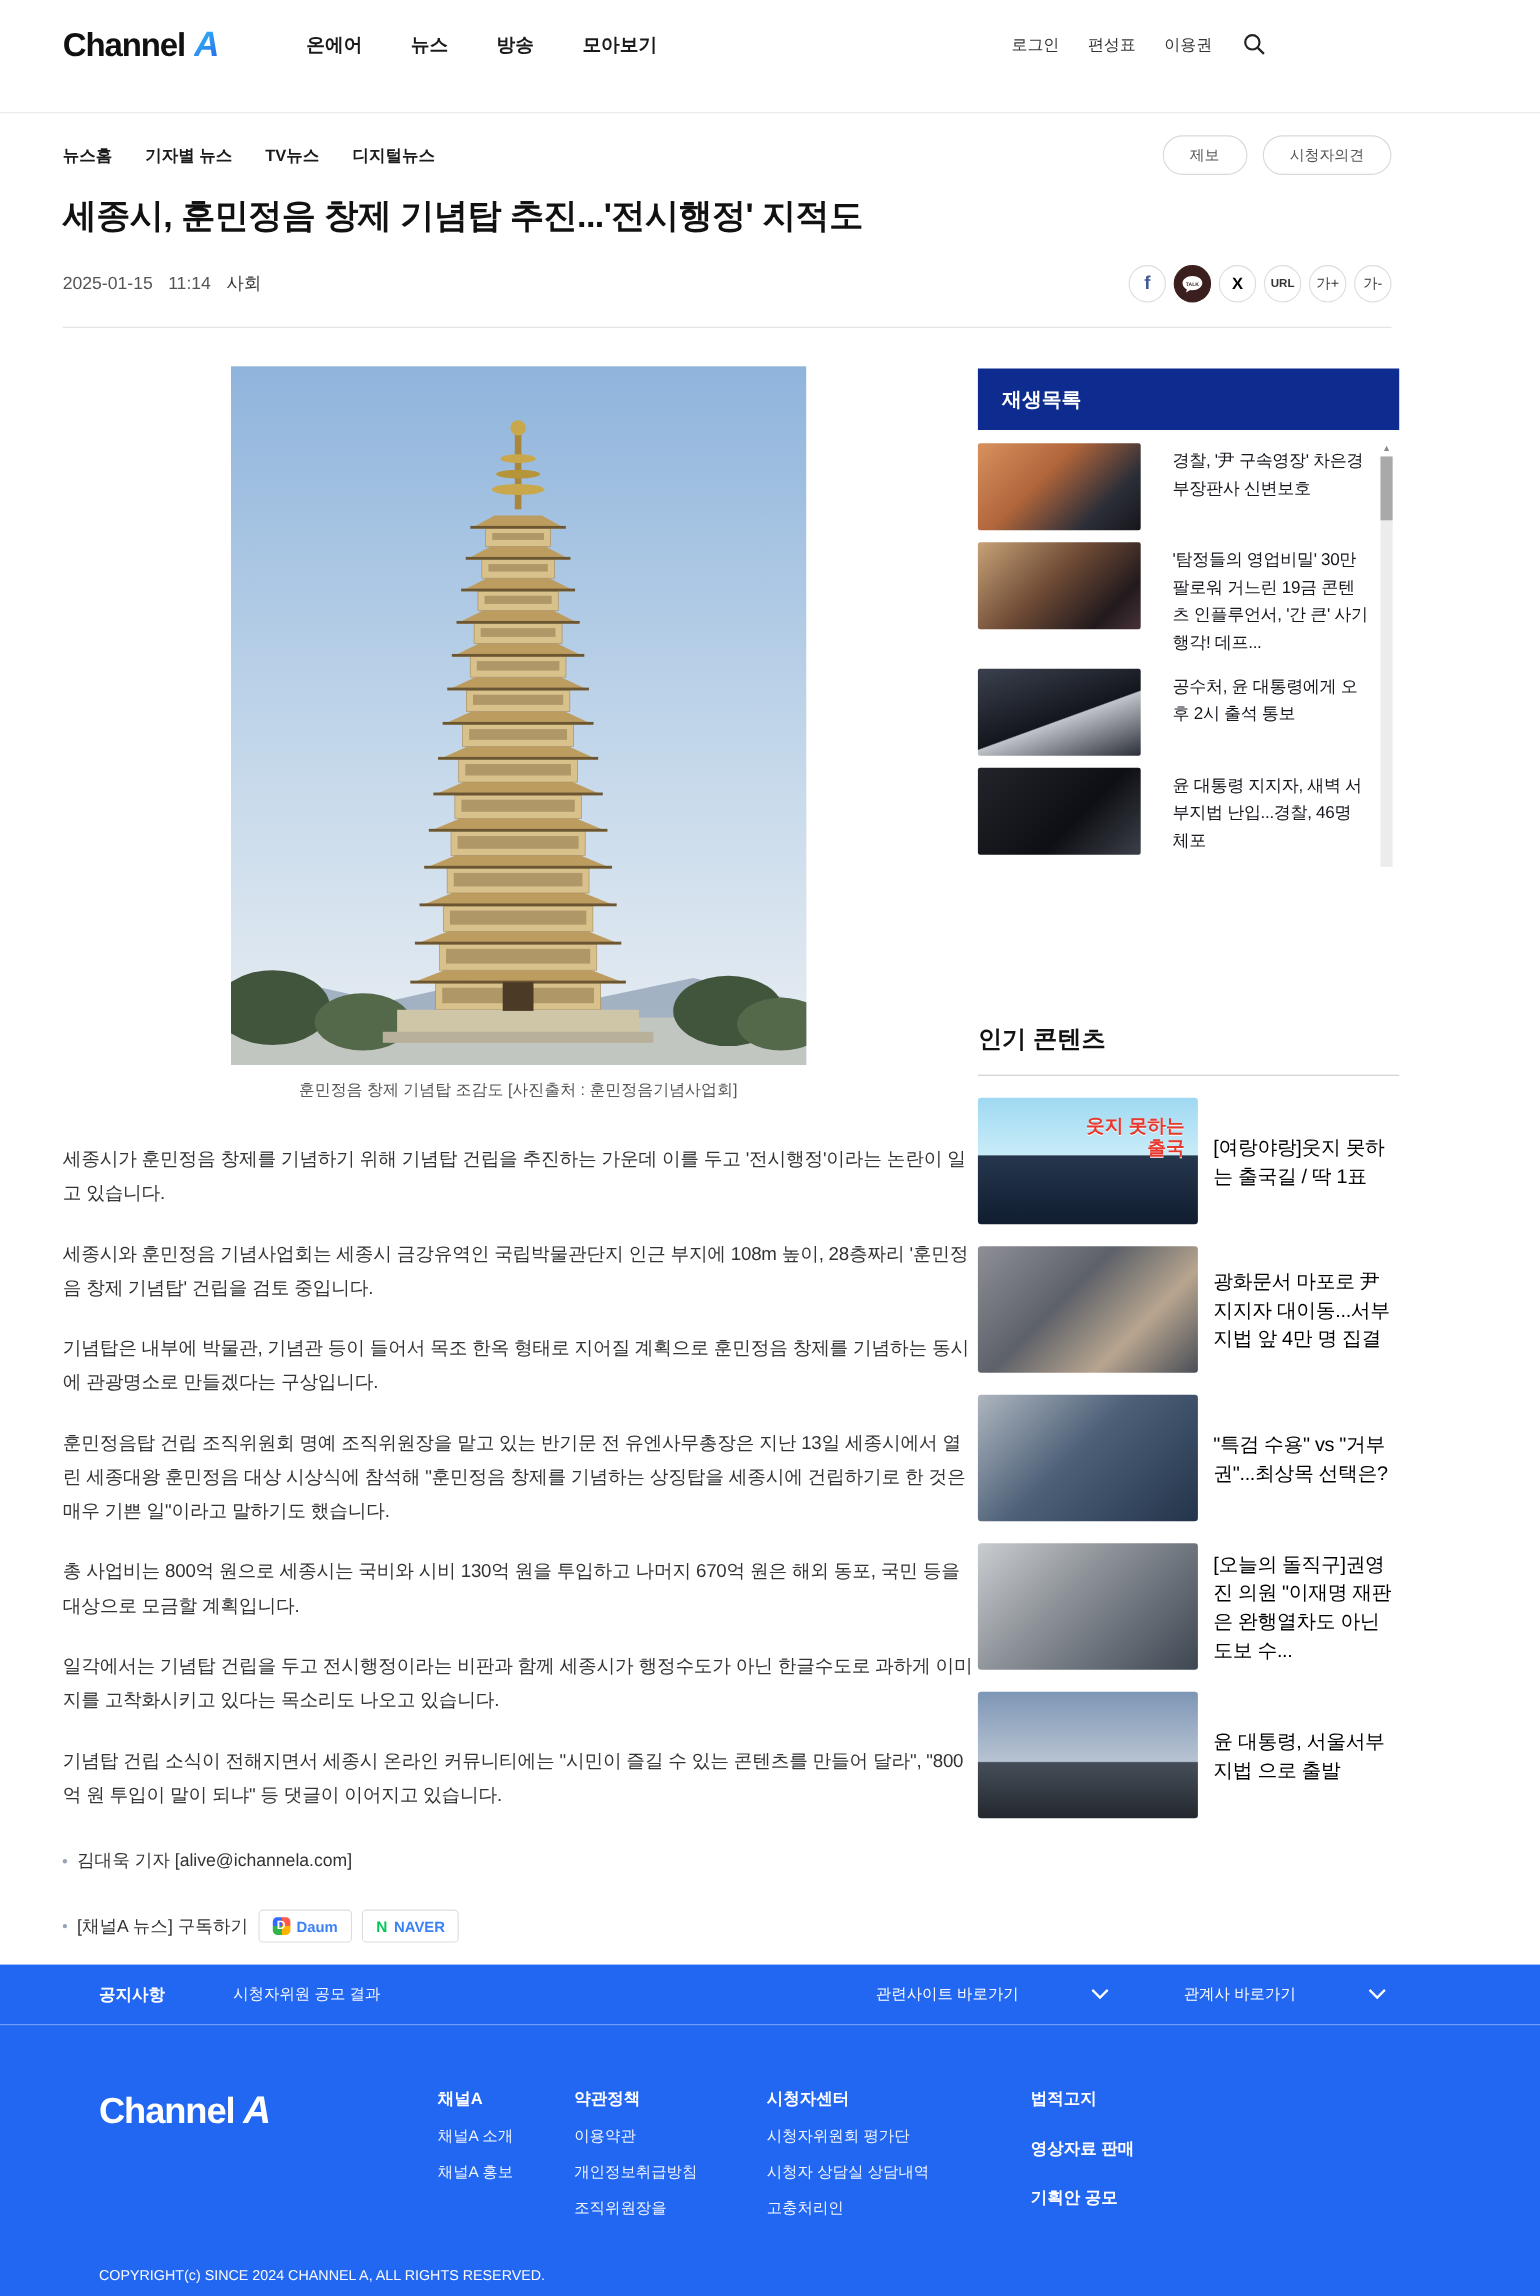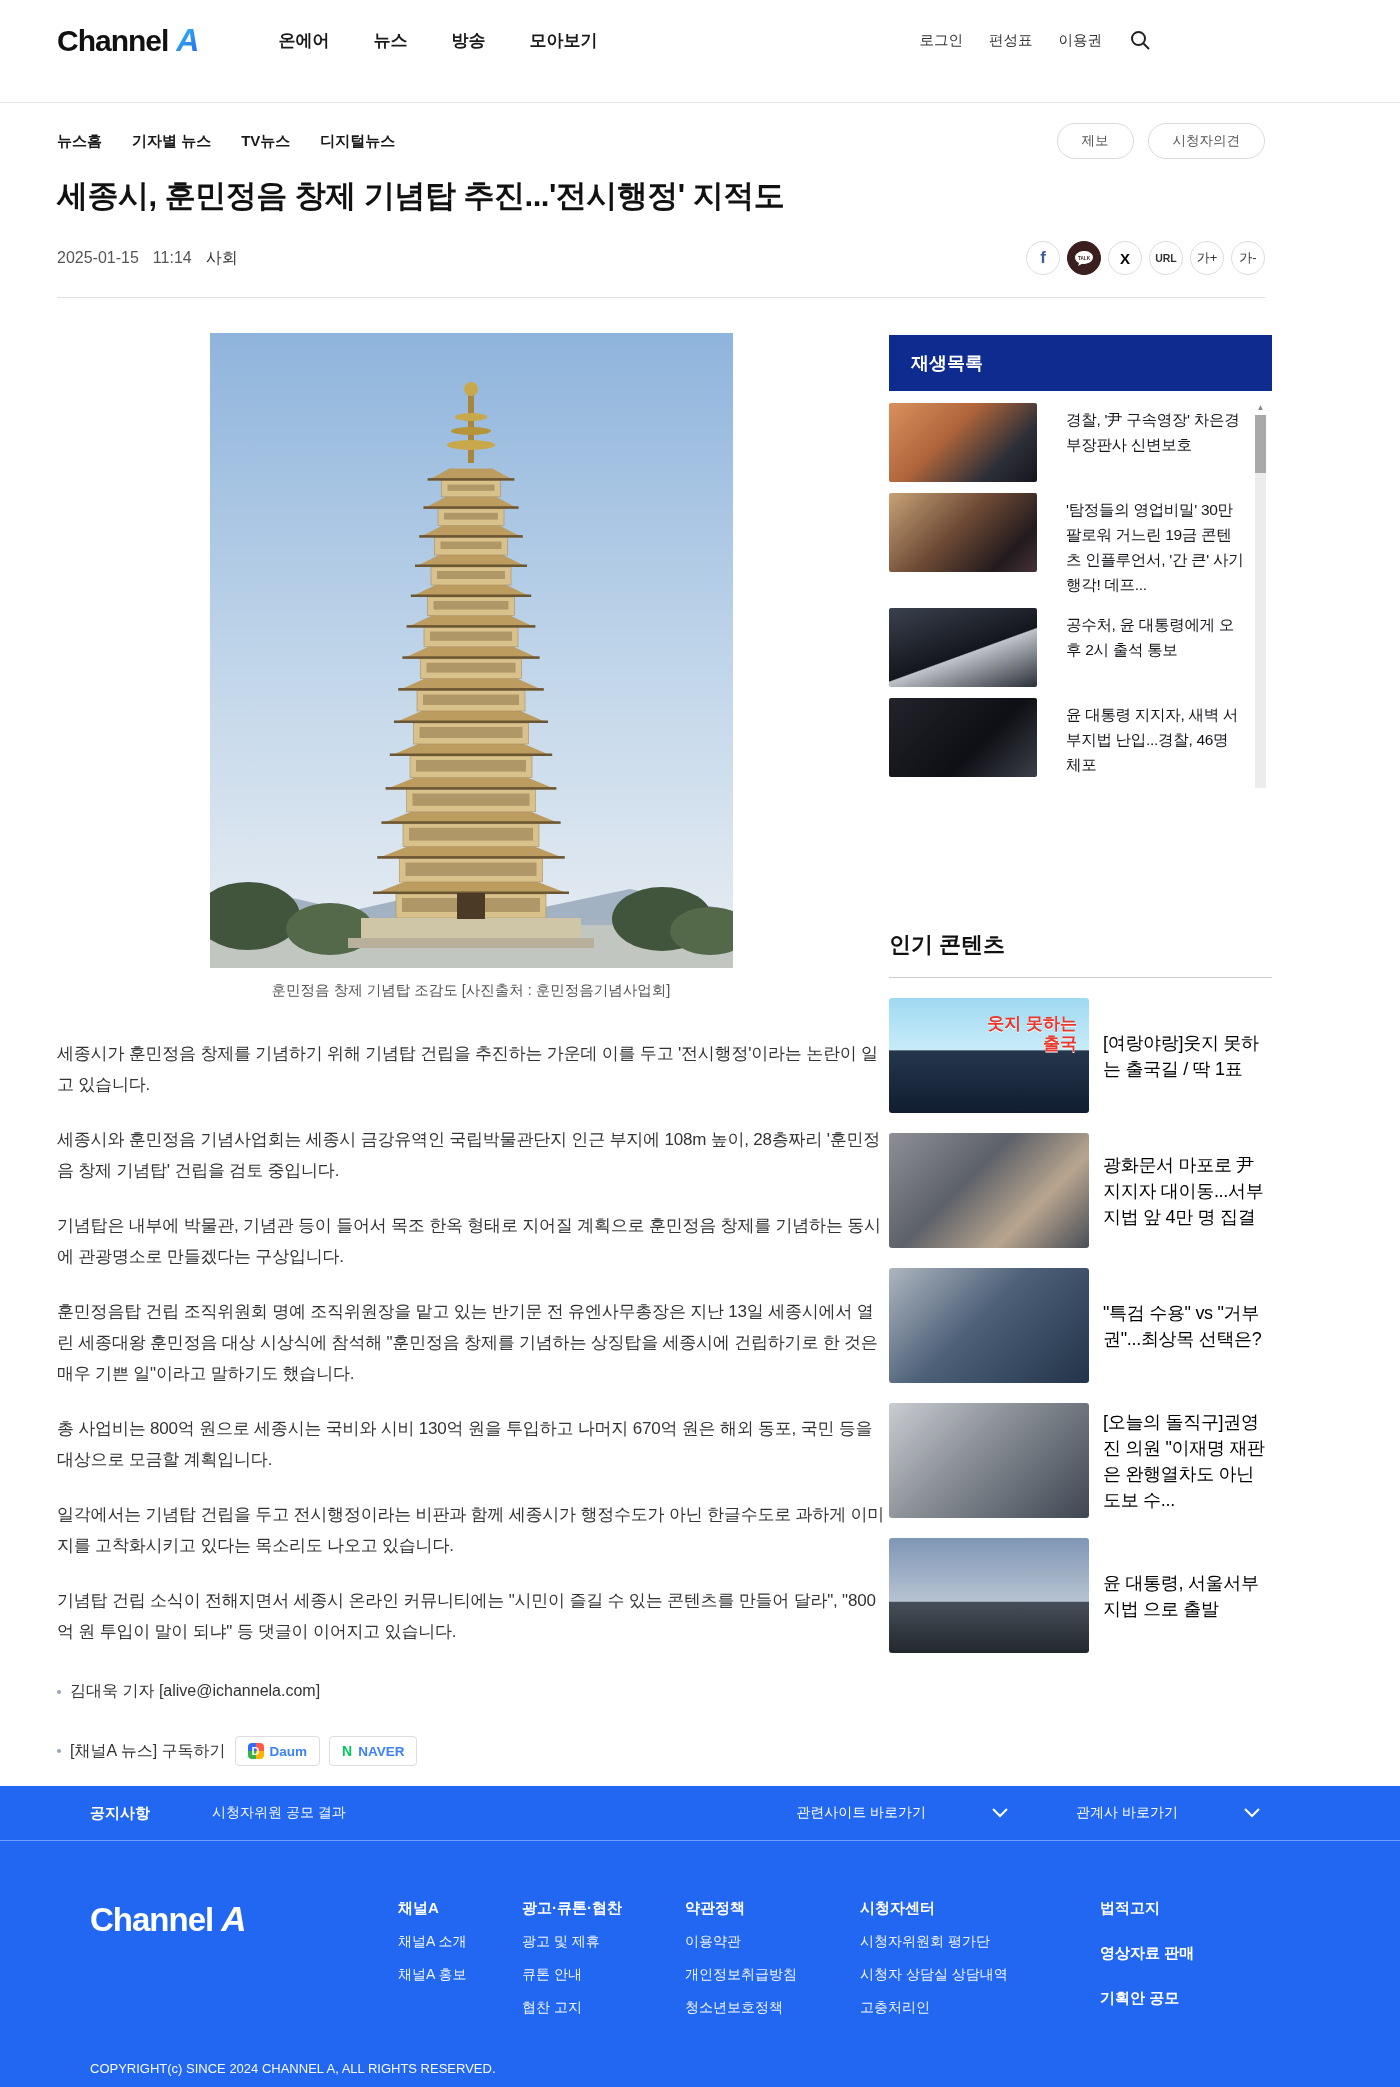--- a/index.html
+++ b/index.html
@@ -361,31 +361,25 @@
 <footer class="site-footer">
   <div class="footer-top">
     <div class="f-logo">
       <span>Channel</span><span class="fa">A</span>
     </div>
     <div class="f-col w1">
       <div class="f-head">채널A</div>
       <div class="f-link">채널A 소개</div>
       <div class="f-link">채널A 홍보</div>
     </div>
-    <div class="f-col w2">
-      <div class="f-head">광고·큐톤·협찬</div>
-      <div class="f-link">광고 및 제휴</div>
-      <div class="f-link">큐톤 안내</div>
-      <div class="f-link">협찬 고지</div>
-    </div>
     <div class="f-col w3">
       <div class="f-head">약관정책</div>
       <div class="f-link">이용약관</div>
       <div class="f-link">개인정보취급방침</div>
-      <div class="f-link">청소년보호정책</div>
+      <div class="f-link">조직위원장을</div>
     </div>
     <div class="f-col w4">
       <div class="f-head">시청자센터</div>
       <div class="f-link">시청자위원회 평가단</div>
       <div class="f-link">시청자 상담실 상담내역</div>
       <div class="f-link">고충처리인</div>
     </div>
     <div class="f-col f-legal">
       <div class="f-head">법적고지</div>
       <div class="f-head">영상자료 판매</div>

